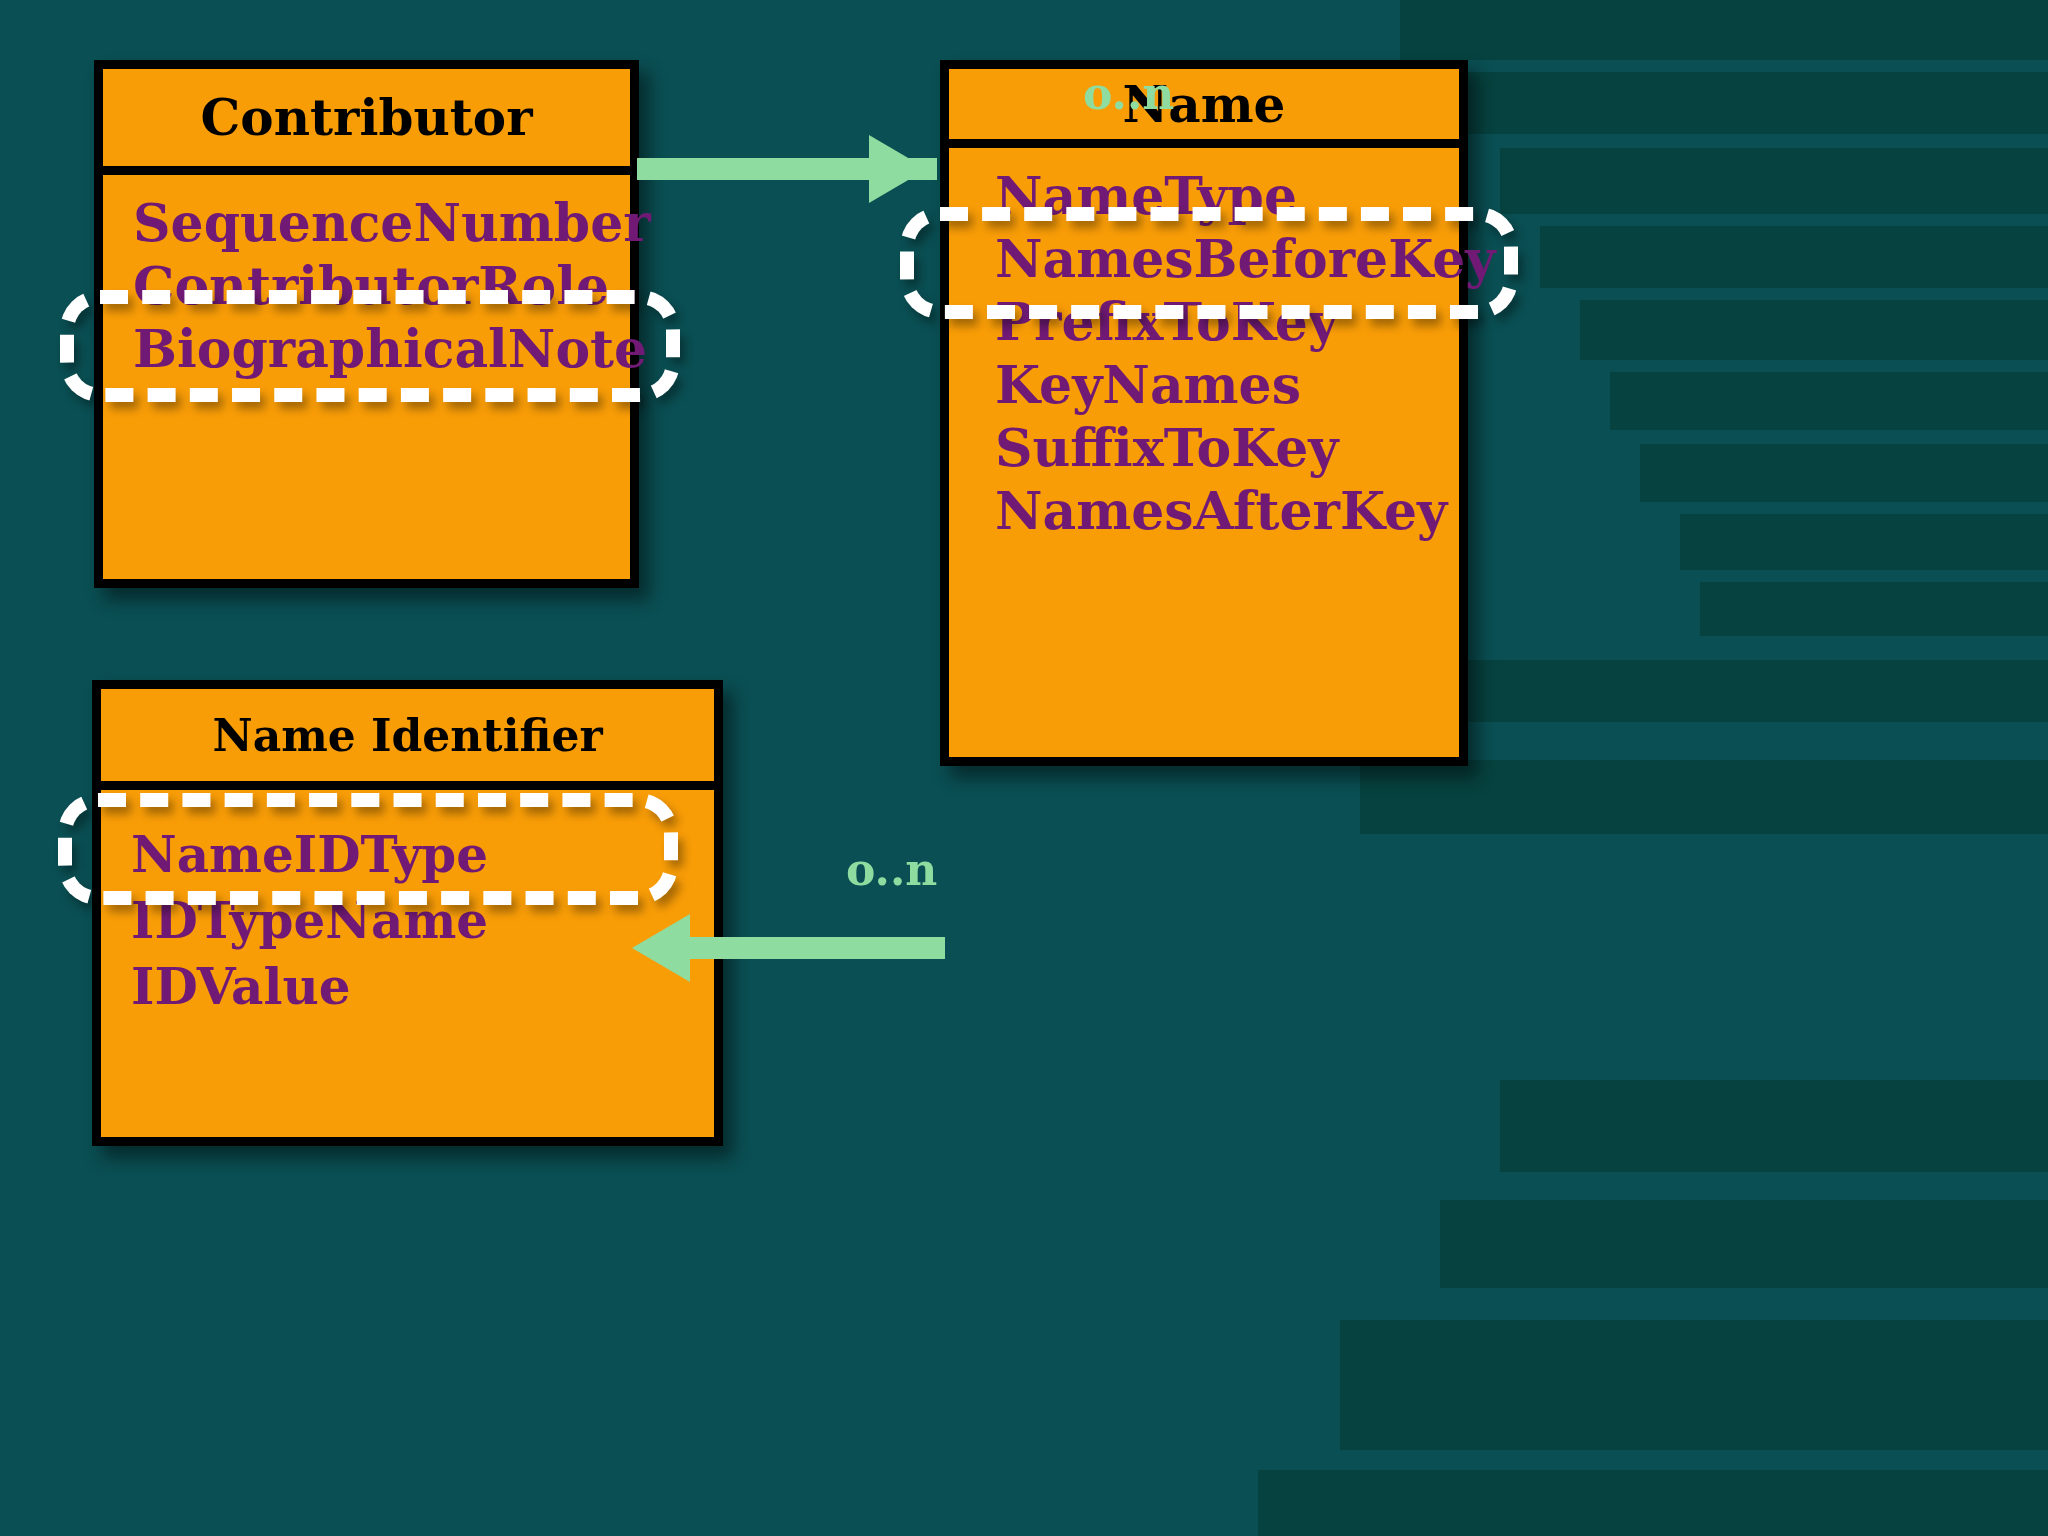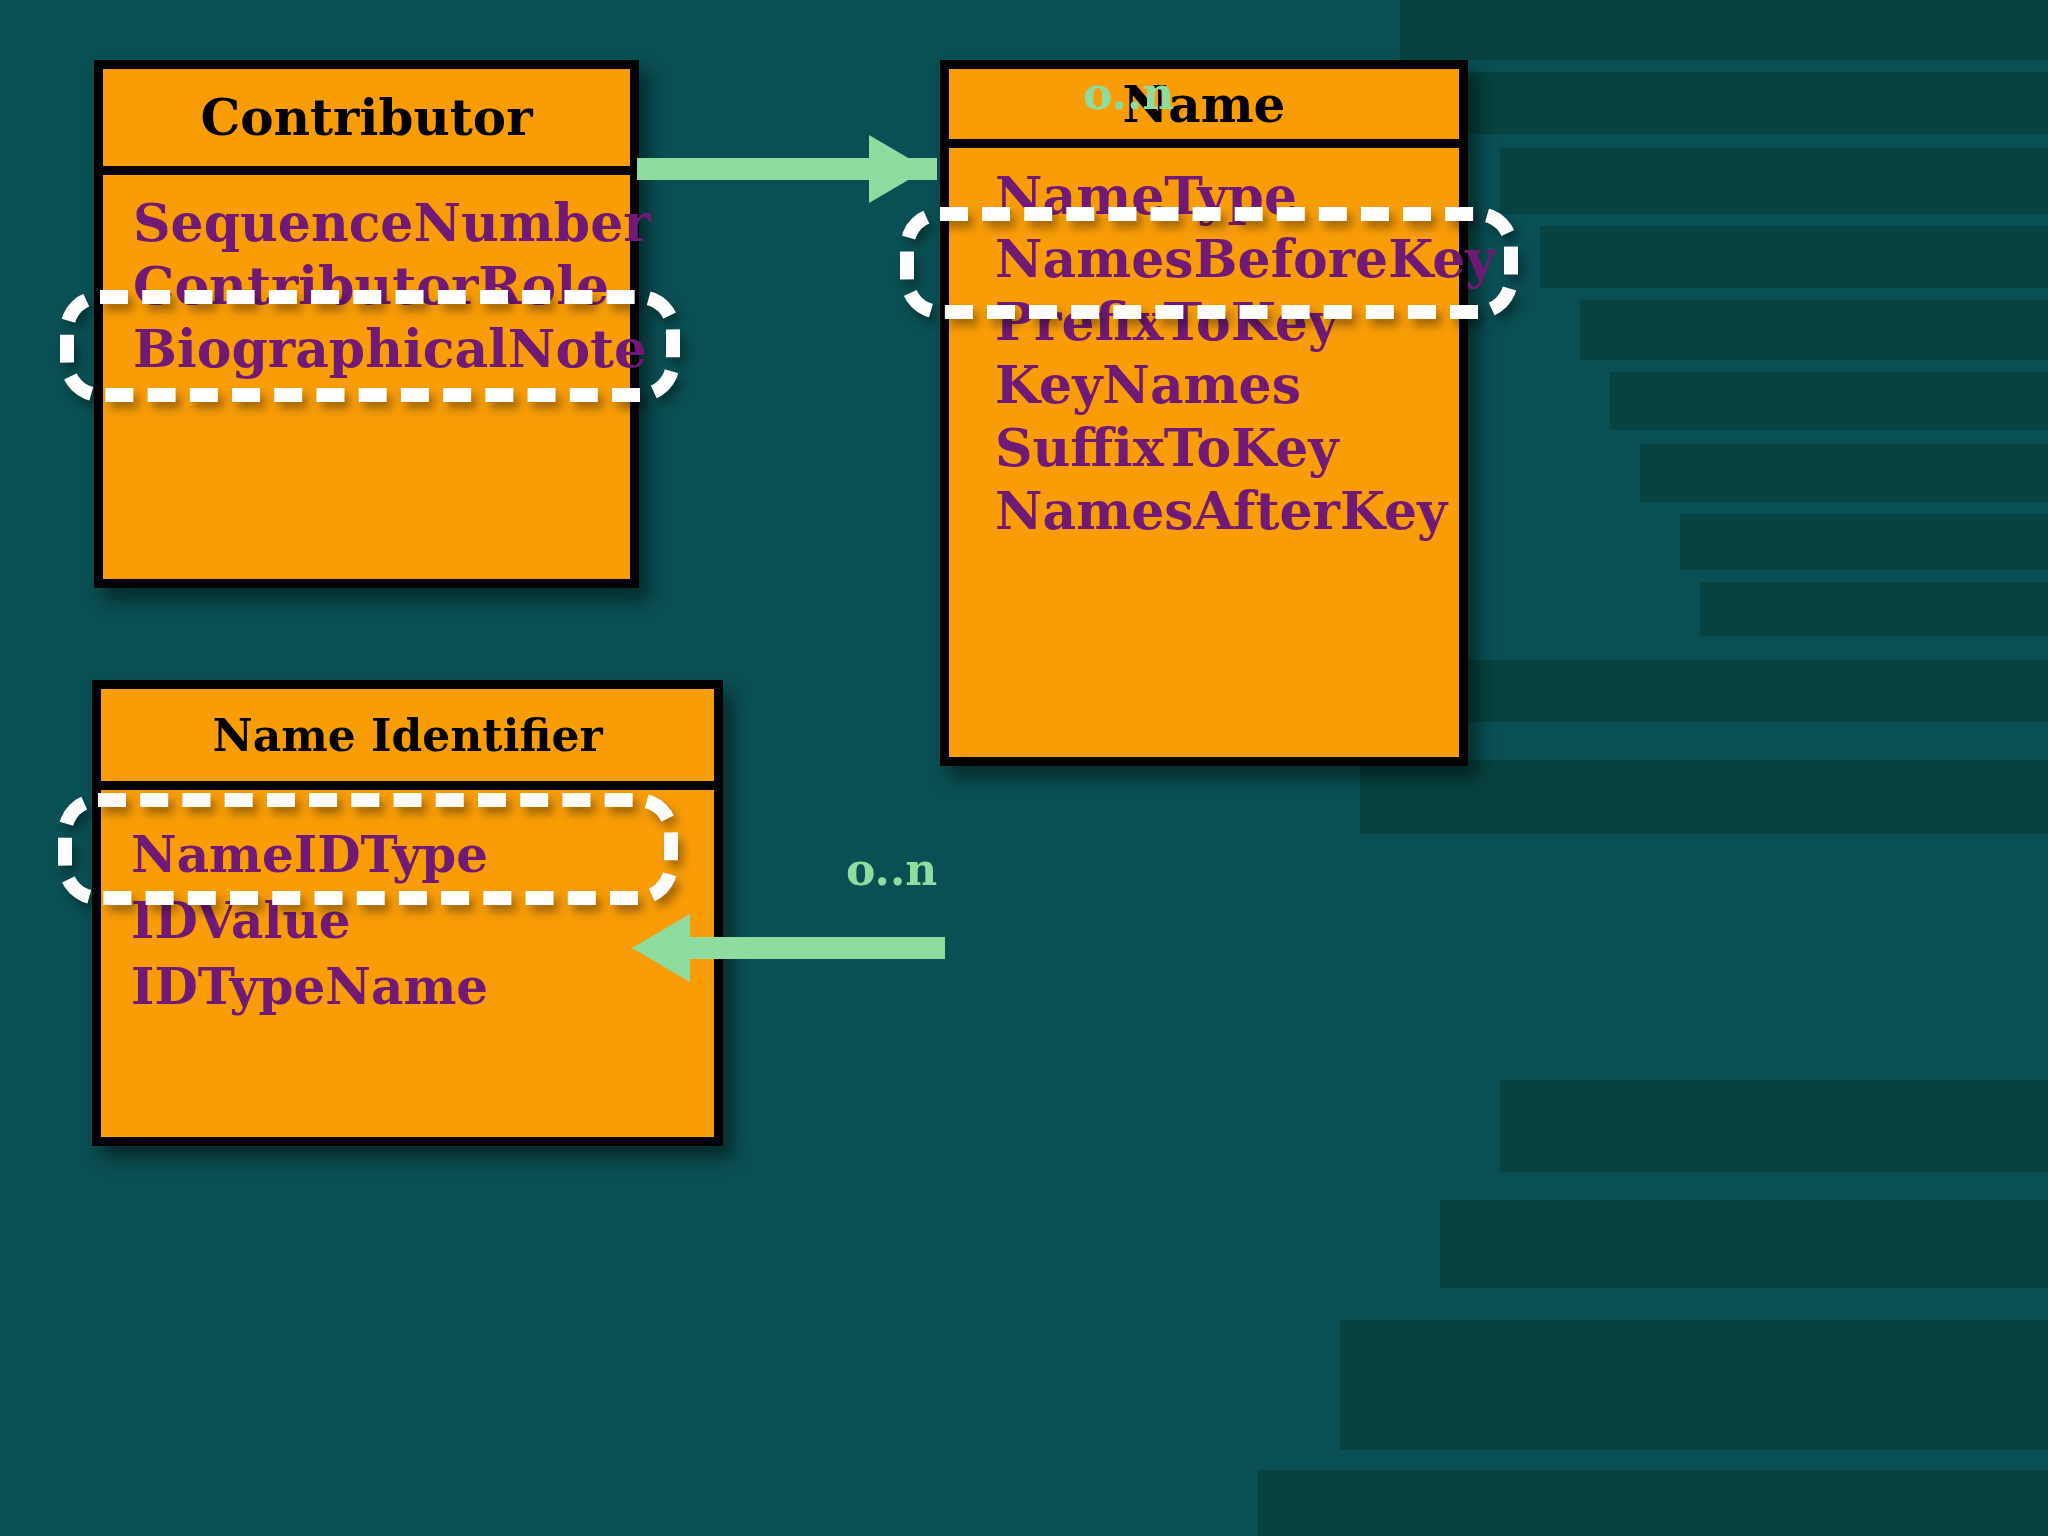--- a/index.html
+++ b/index.html
@@ -157,22 +157,22 @@
       <div class="field">SuffixToKey</div>
       <div class="field">NamesAfterKey</div>
     </div>
   </div>
 
   <div class="entity" id="box-nameid">
     <div class="entity-title">Name Identifier</div>
     <div class="entity-divider"></div>
     <div class="entity-fields">
       <div class="field">NameIDType</div>
+      <div class="field">IDTypeName</div>
       <div class="field">IDValue</div>
-      <div class="field">IDTypeName</div>
     </div>
   </div>
 
   <div class="arrow-shaft" style="left:637px; top:158px; width:300px;"></div>
   <div class="arrow-head right" style="left:869px; top:135px;"></div>
   <div class="card-label" style="left:1083px; top:68px;">o..n</div>
 
   <div class="arrow-shaft" style="left:690px; top:937px; width:255px;"></div>
   <div class="arrow-head left" style="left:632px; top:914px;"></div>
   <div class="card-label" style="left:846px; top:844px;">o..n</div>

